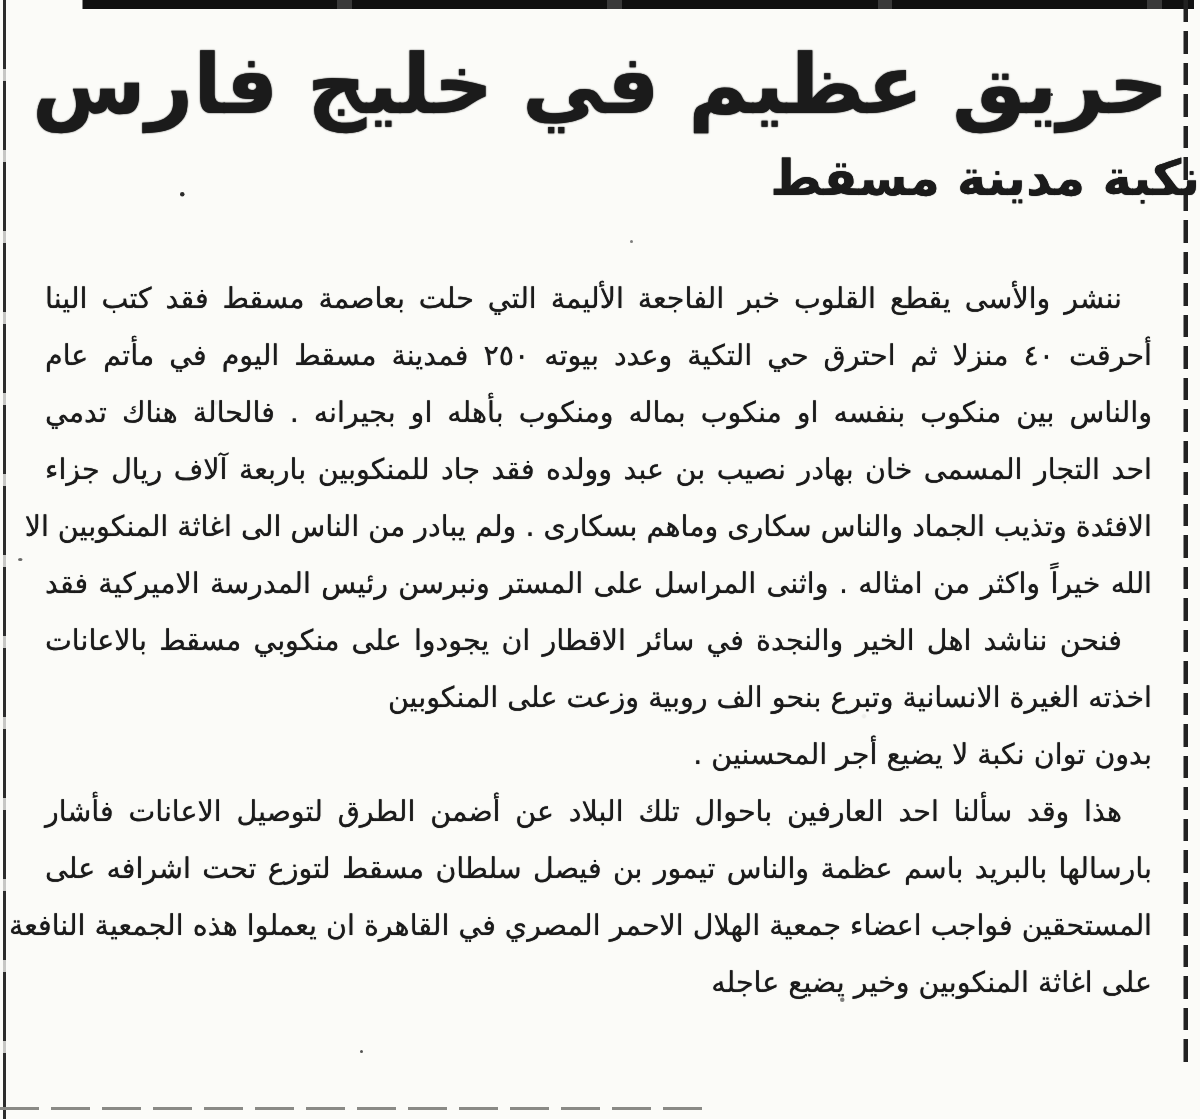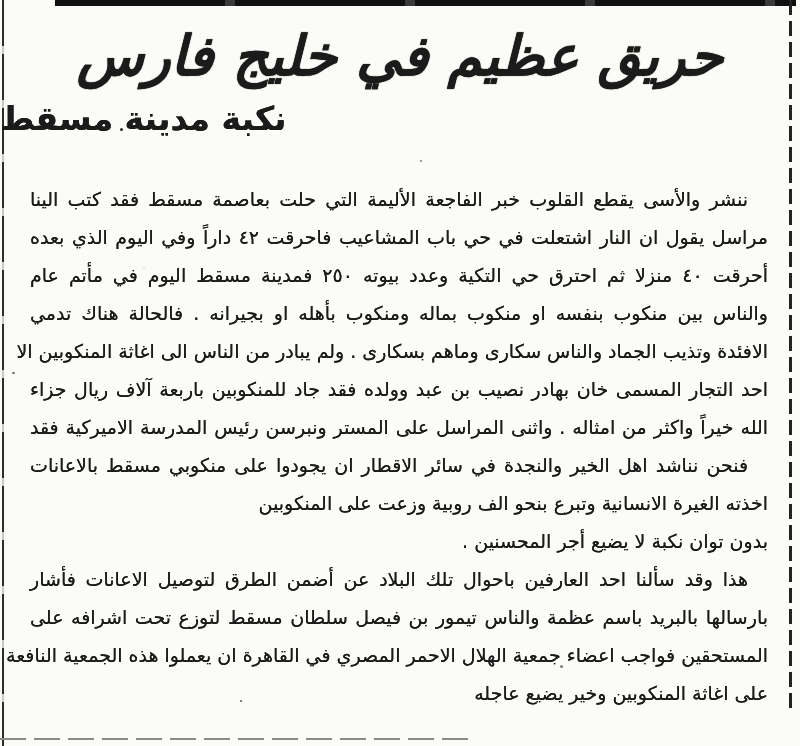--- a/index.html
+++ b/index.html
@@ -33,25 +33,24 @@
   .rule-bottom{
     position:absolute;top:738px;left:0;width:468px;height:2px;
     background:repeating-linear-gradient(90deg,#8a8a86 0 26px,transparent 26px 34px);
   }
   .headline{
     position:absolute;top:14px;left:0;right:0;margin:0;
     text-align:center;
     font-size:55px;font-weight:700;line-height:84px;
     letter-spacing:1px;
     text-shadow:0 0 1px #000;
-    font-style:italic;
   }
   .subheadline{
     position:absolute;top:96px;left:0;right:0;margin:0;
-    text-align:left;
+    text-align:right;
     font-size:33px;font-weight:700;line-height:46px;
     text-shadow:0 0 .6px #000;
   }
   .body{
     position:absolute;top:180px;right:32px;left:30px;
   }
   .line{
     margin:0;height:38px;line-height:38px;
     font-size:19px;
     text-align:justify;
@@ -78,25 +77,24 @@
   <div class="rule-left"></div>
   <div class="rule-right"></div>
   <div class="rule-bottom"></div>
 
   <h1 class="headline">حريق عظيم في خليج فارس</h1>
 
   <h2 class="subheadline">نكبة مدينة مسقط</h2>
 
   <div class="body">
     <p class="line indent">ننشر والأسى يقطع القلوب خبر الفاجعة الأليمة التي حلت بعاصمة مسقط فقد كتب الينا</p>
-    <p class="line">مراسل يقول ان النار اشتعلت في حي باب المشاعيب فاحرقت ٤٢ داراً وفي اليوم الذي بعده</p>
     <p class="line">أحرقت ٤٠ منزلا ثم احترق حي التكية وعدد بيوته ٢٥٠ فمدينة مسقط اليوم في مأتم عام</p>
     <p class="line">والناس بين منكوب بنفسه او منكوب بماله ومنكوب بأهله او بجيرانه . فالحالة هناك تدمي</p>
+    <p class="line">احد التجار المسمى خان بهادر نصيب بن عبد وولده فقد جاد للمنكوبين باربعة آلاف ريال جزاء</p>
     <p class="line">الافئدة وتذيب الجماد والناس سكارى وماهم بسكارى . ولم يبادر من الناس الى اغاثة المنكوبين الا</p>
-    <p class="line">احد التجار المسمى خان بهادر نصيب بن عبد وولده فقد جاد للمنكوبين باربعة آلاف ريال جزاء</p>
     <p class="line">الله خيراً واكثر من امثاله . واثنى المراسل على المستر ونبرسن رئيس المدرسة الاميركية فقد</p>
     <p class="line indent">فنحن نناشد اهل الخير والنجدة في سائر الاقطار ان يجودوا على منكوبي مسقط بالاعانات</p>
 
     <p class="line last">اخذته الغيرة الانسانية وتبرع بنحو الف روبية وزعت على المنكوبين</p>
     <p class="line last">بدون توان نكبة لا يضيع أجر المحسنين .</p>
 
     <p class="line indent">هذا وقد سألنا احد العارفين باحوال تلك البلاد عن أضمن الطرق لتوصيل الاعانات فأشار</p>
     <p class="line">بارسالها بالبريد باسم عظمة والناس تيمور بن فيصل سلطان مسقط لتوزع تحت اشرافه على</p>
     <p class="line">المستحقين فواجب اعضاء جمعية الهلال الاحمر المصري في القاهرة ان يعملوا هذه الجمعية النافعة</p>
     <p class="line last">على اغاثة المنكوبين وخير يضيع عاجله</p>

